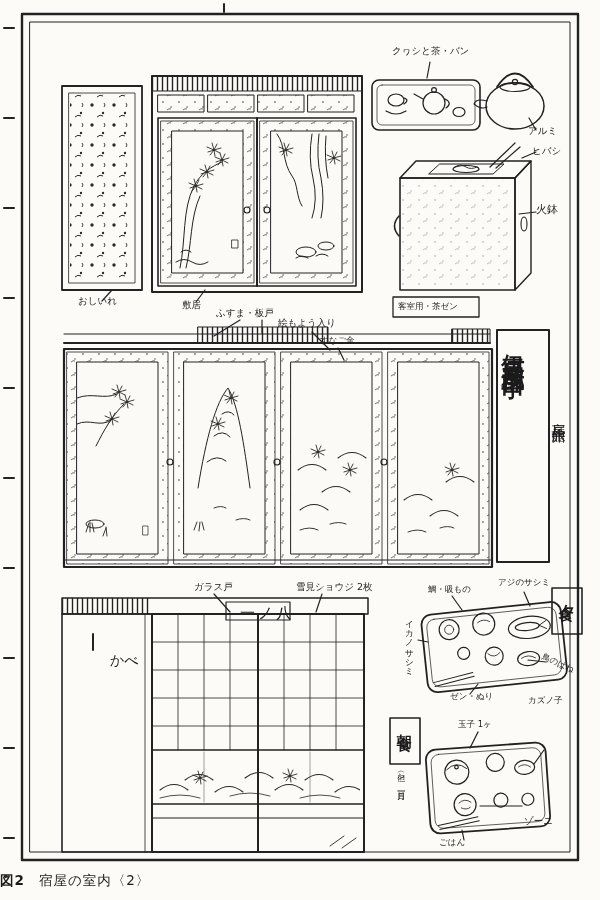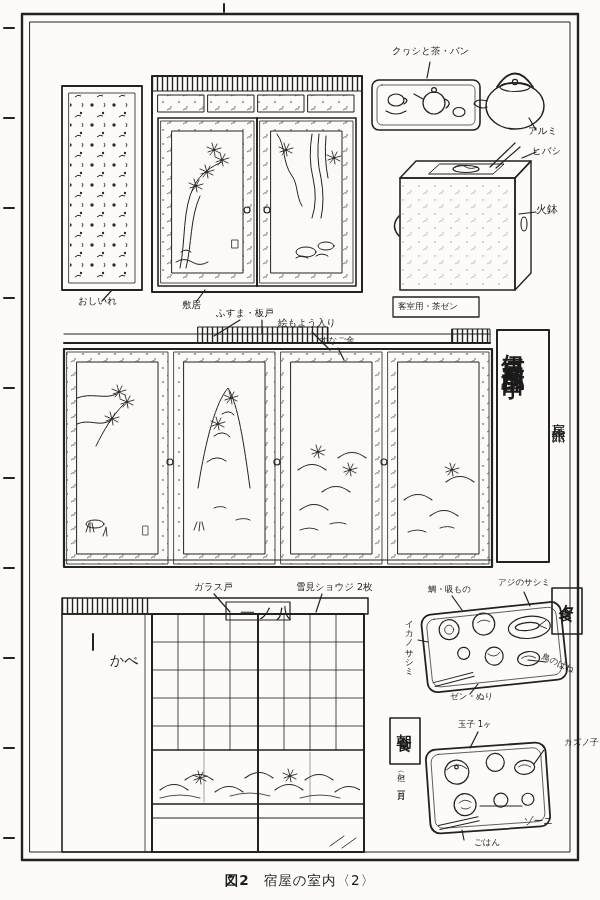--- a/index.html
+++ b/index.html
@@ -7,21 +7,21 @@
           font-family:"DejaVu Sans",sans-serif;color:#1b1b1b;}
   svg.art{position:absolute;left:0;top:0;}
   .lbl{position:absolute;white-space:nowrap;font-size:9.5px;line-height:1.15;color:#1b1b1b;}
   .vt{writing-mode:vertical-rl;text-orientation:upright;}
   .sign-main{font-size:23px;font-weight:700;letter-spacing:4px;}
   .sign-side{font-size:14px;letter-spacing:2px;}
   .meal-tag{font-size:15px;font-weight:700;letter-spacing:3px;}
   .small{font-size:8.5px;}
   .slant{transform:rotate(24deg);transform-origin:left top;}
   .plate-txt{font-size:15px;letter-spacing:3px;}
-  .caption{position:absolute;left:0;right:0;top:872px;text-align:center;font-size:13.5px;letter-spacing:1px;}
+  .caption{position:absolute;left:0;right:0;top:872px;font-size:13.5px;letter-spacing:1px;}
   .caption .no{font-weight:700;margin-right:14px;}
 </style>
 </head>
 <body>
 
 <div class="canvas">
 
 <svg class="art" width="600" height="900" viewBox="0 0 600 900">
   <defs>
     <pattern id="speck" width="16" height="14" patternUnits="userSpaceOnUse">
@@ -339,23 +339,23 @@
 <div class="lbl" style="left:110px;top:652px;font-size:14px;">かべ</div>
 
 <div class="lbl small" style="left:428px;top:585px;">鯛・吸もの</div>
 <div class="lbl small" style="left:498px;top:578px;">アジのサシミ</div>
 <div class="lbl vt small" style="left:404px;top:614px;height:70px;">イカノサシミ</div>
 <div class="lbl small slant" style="left:544px;top:652px;">鳥のはね</div>
 <div class="lbl small" style="left:450px;top:692px;">ゼン・ぬり</div>
 <div class="lbl vt meal-tag" style="left:557px;top:592px;height:42px;">夕食</div>
 
 <div class="lbl small" style="left:458px;top:720px;">玉子 1ヶ</div>
-<div class="lbl small" style="left:528px;top:738px;margin-left:36px;">カズノ子</div>
+<div class="lbl small" style="left:528px;top:696px;">カズノ子</div>
 <div class="lbl" style="left:524px;top:794px;margin-top:22px;">ゾーニ</div>
-<div class="lbl small" style="left:474px;top:838px;">ごはん</div>
+<div class="lbl small" style="left:439px;top:838px;">ごはん</div>
 <div class="lbl vt meal-tag" style="left:395px;top:722px;height:42px;">朝食</div>
 <div class="lbl vt" style="left:396px;top:768px;height:86px;font-size:8px;">（但シ 一月一日）</div>
 
 <div class="caption">
   <span class="no">図2</span><span>宿屋の室内〈2〉</span>
 </div>
 
 </div>
 
 </body></html>

